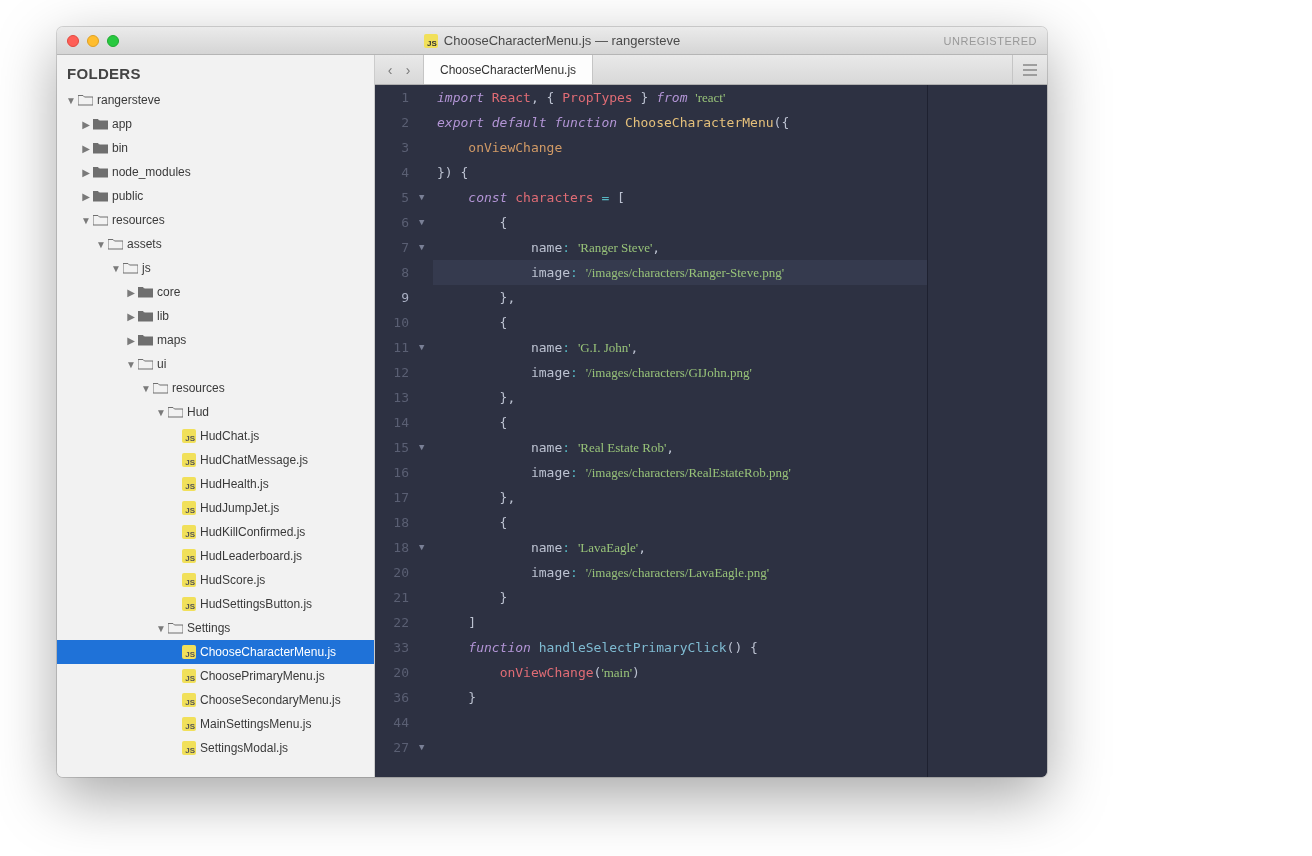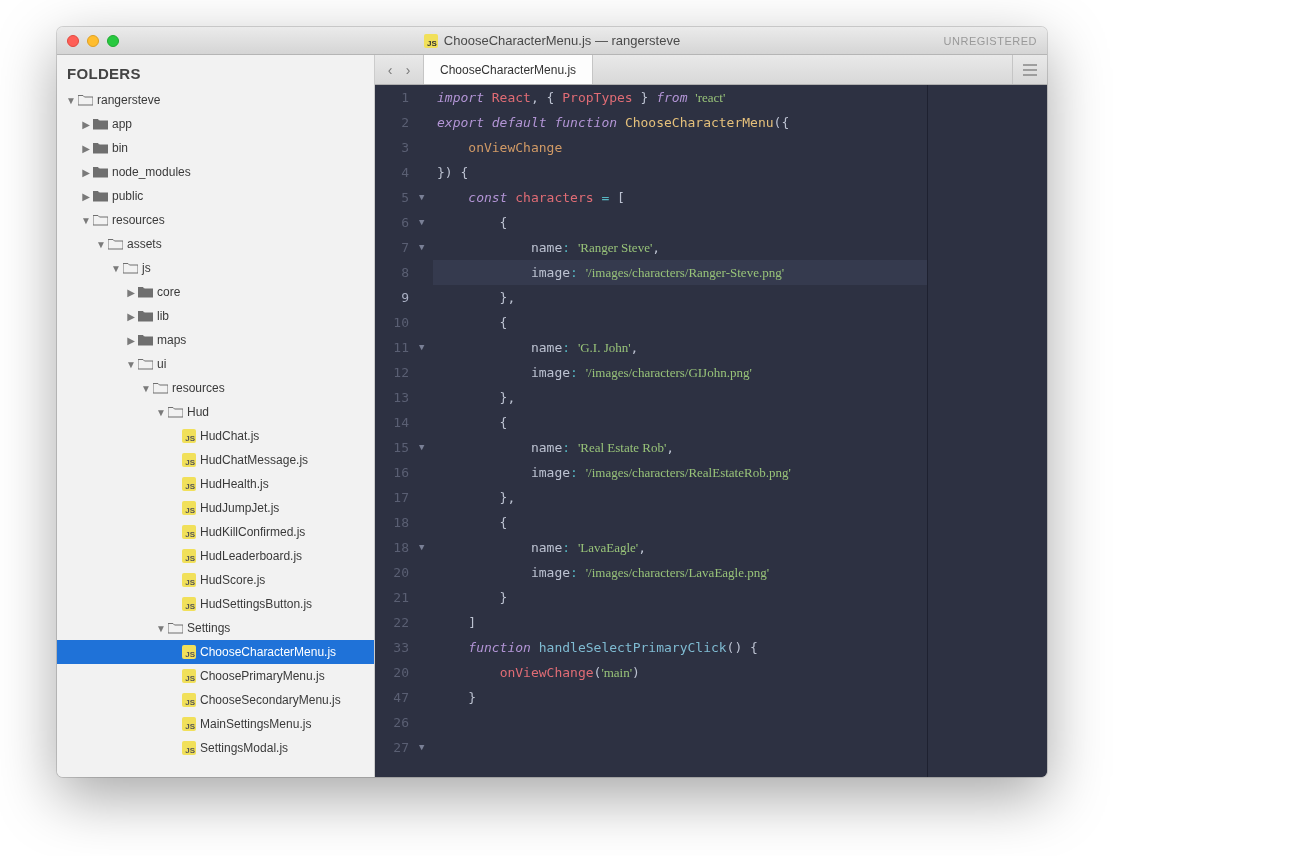--- a/index.html
+++ b/index.html
@@ -311,22 +311,22 @@
             <div>15</div>
             <div>16</div>
             <div>17</div>
             <div>18</div>
             <div>18</div>
             <div>20</div>
             <div>21</div>
             <div>22</div>
             <div>33</div>
             <div>20</div>
-            <div>47</div>
-            <div>26</div>
+            <div>36</div>
+            <div>44</div>
             <div>27</div>
           </div>
         <div class="fold-col" id="foldcol">
             <div style="font-size: 9px;">&nbsp;</div>
             <div style="font-size: 9px;">&nbsp;</div>
             <div style="font-size: 9px;">&nbsp;</div>
             <div style="font-size: 9px;">&nbsp;</div>
             <div style="font-size: 9px;">▼</div>
             <div style="font-size: 9px;">▼</div>
             <div style="font-size: 9px;">▼</div>

